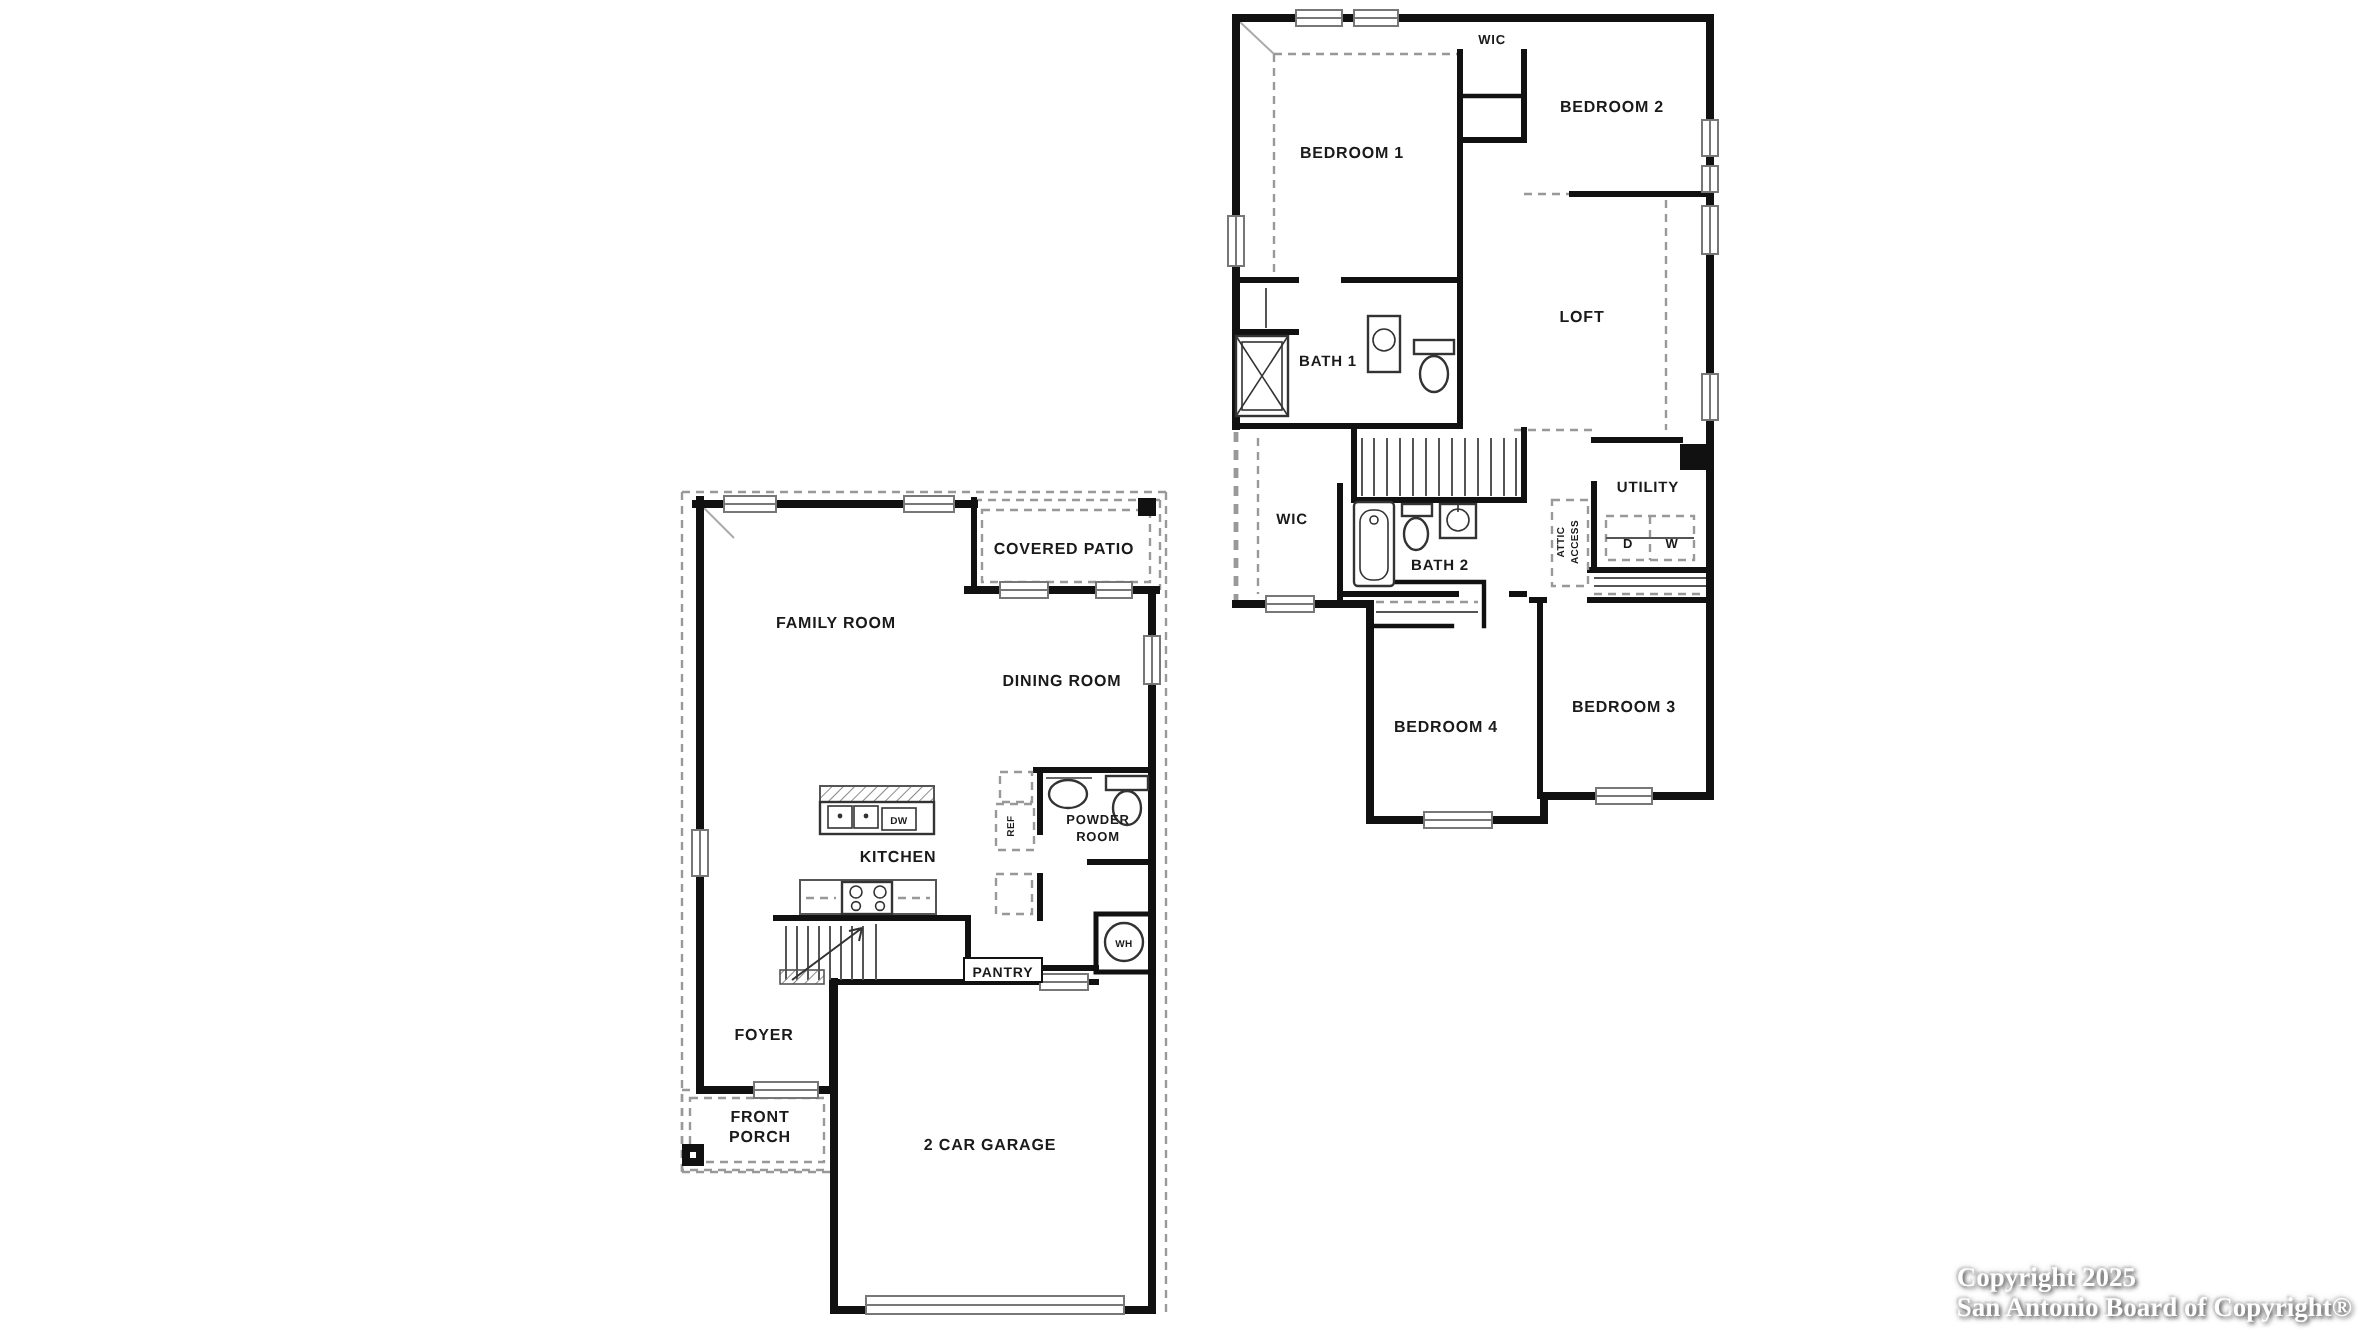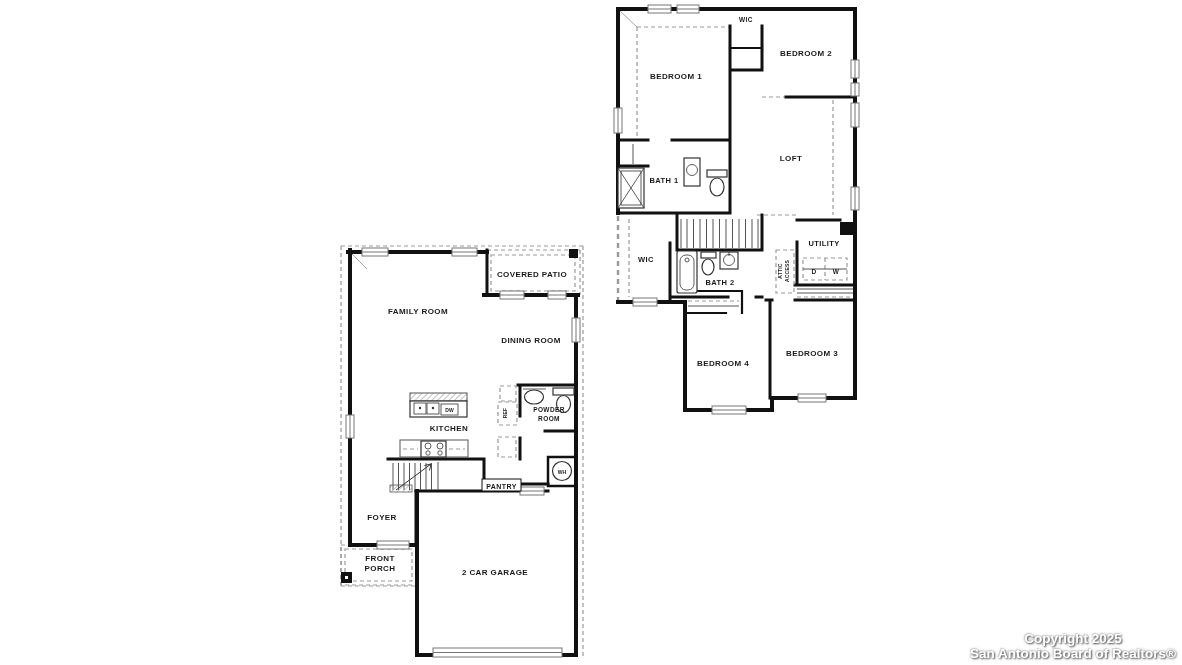--- a/index.html
+++ b/index.html
@@ -6,23 +6,23 @@
   .canvas{position:relative;width:1182px;height:665px;background:#ffffff;overflow:hidden;
           font-family:"Liberation Sans",sans-serif;}
   svg{position:absolute;left:0;top:0;}
   svg text{font-family:"Liberation Sans","DejaVu Sans",sans-serif;font-weight:bold;fill:#1a1a1a;
            letter-spacing:0.4px;}
   .room-label{font-size:8px;}
   .small-label{font-size:6.5px;}
   .tiny-label{font-size:5px;letter-spacing:0.2px;}
   .bath-label{font-size:7.5px;}
   .pantry-label{font-size:7px;}
-  .watermark{position:absolute;right:6px;bottom:3px;text-align:center;color:#ffffff;
+  .watermark{position:absolute;right:6px;bottom:3px;text-align:left;color:#ffffff;
              font-weight:bold;font-size:13.5px;line-height:1.1;
-             text-shadow:1px 1px 2px rgba(70,70,70,0.95), -1px -1px 1px rgba(170,170,170,0.45), 0 0 3px rgba(120,120,120,0.5);}
+             text-shadow:1px 1px 2px rgba(70,70,70,0.95), -1px -1px 1px rgba(170,170,170,0.45), 0 0 3px rgba(120,120,120,0.5);font-family:Liberation Serif, serif;}
   .wall{stroke:#111;stroke-width:4;fill:none;stroke-linecap:square;}
   .wall3{stroke:#111;stroke-width:3;fill:none;stroke-linecap:square;}
   .wall2{stroke:#111;stroke-width:2.2;fill:none;stroke-linecap:square;}
   .dash{stroke:#999;stroke-width:1.2;fill:none;stroke-dasharray:4 3;}
   .dash2{stroke:#999;stroke-width:2.4;fill:none;stroke-dasharray:5 4;}
   .thin{stroke:#555;stroke-width:1;fill:none;}
   .fix{stroke:#333;stroke-width:1.2;fill:#fff;}
   .fixthin{stroke:#333;stroke-width:0.8;fill:none;}
   .win{fill:#fff;stroke:#777;stroke-width:1;}
   .winline{stroke:#777;stroke-width:1;}
@@ -216,16 +216,16 @@
     <text class="pantry-label" x="501.5" y="488.5" text-anchor="middle">PANTRY</text>
     <text class="room-label" x="382" y="520" text-anchor="middle">FOYER</text>
     <text class="room-label" x="380" y="561" text-anchor="middle">FRONT</text>
     <text class="room-label" x="380" y="571" text-anchor="middle">PORCH</text>
     <text class="room-label" x="495" y="575" text-anchor="middle">2 CAR GARAGE</text>
   </g>
 </svg>
 
 <div class="watermark">
   <div>Copyright 2025</div>
-  <div>San Antonio Board of Realtors®</div>
+  <div>San Antonio Board of Copyright®</div>
 </div>
 
 </div>
 
 </body></html>

